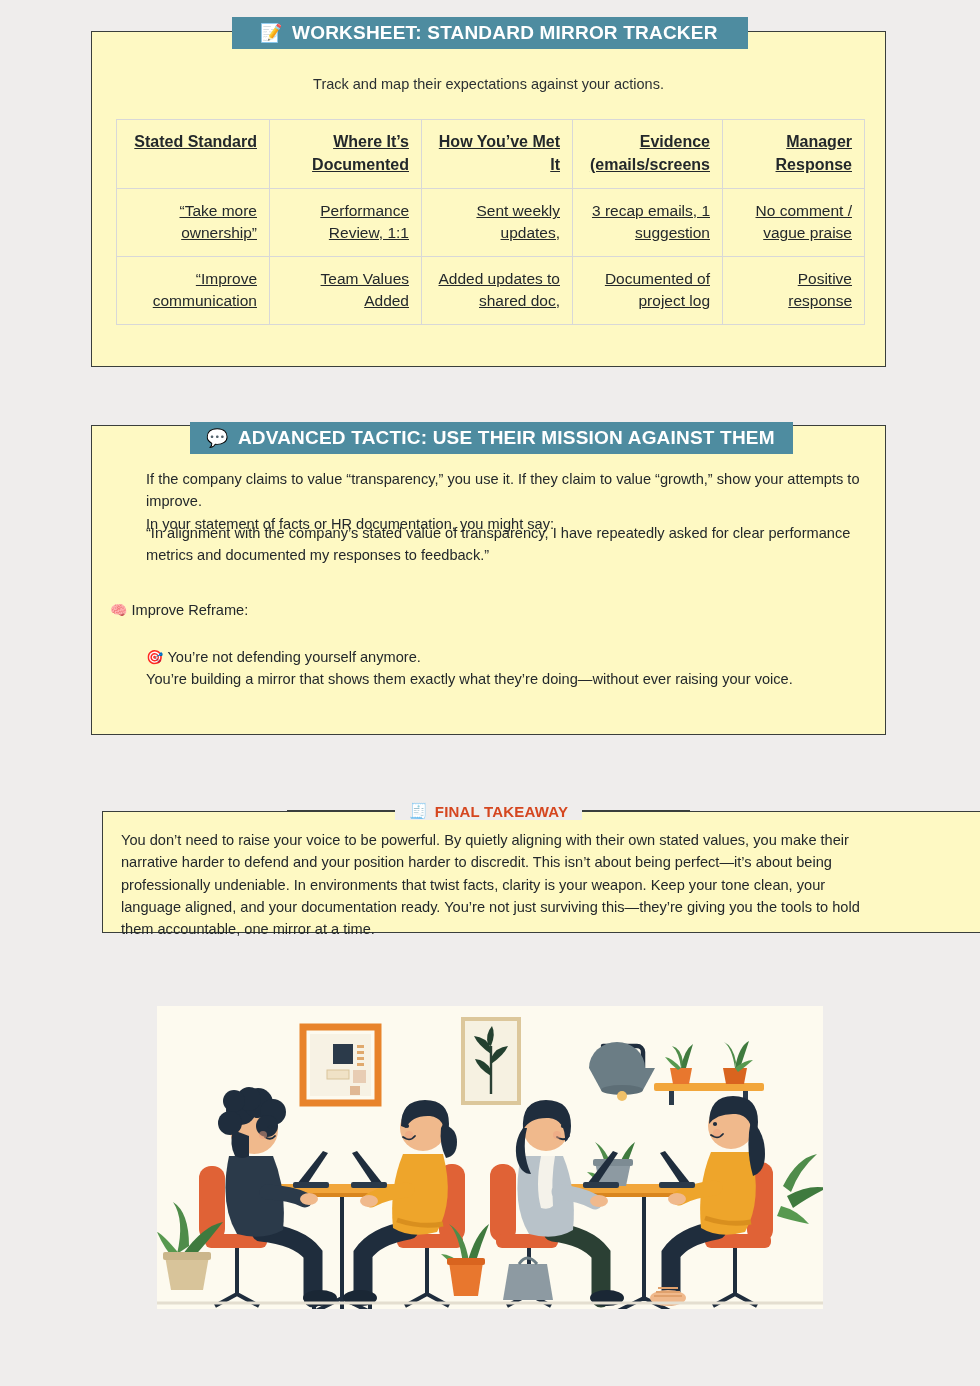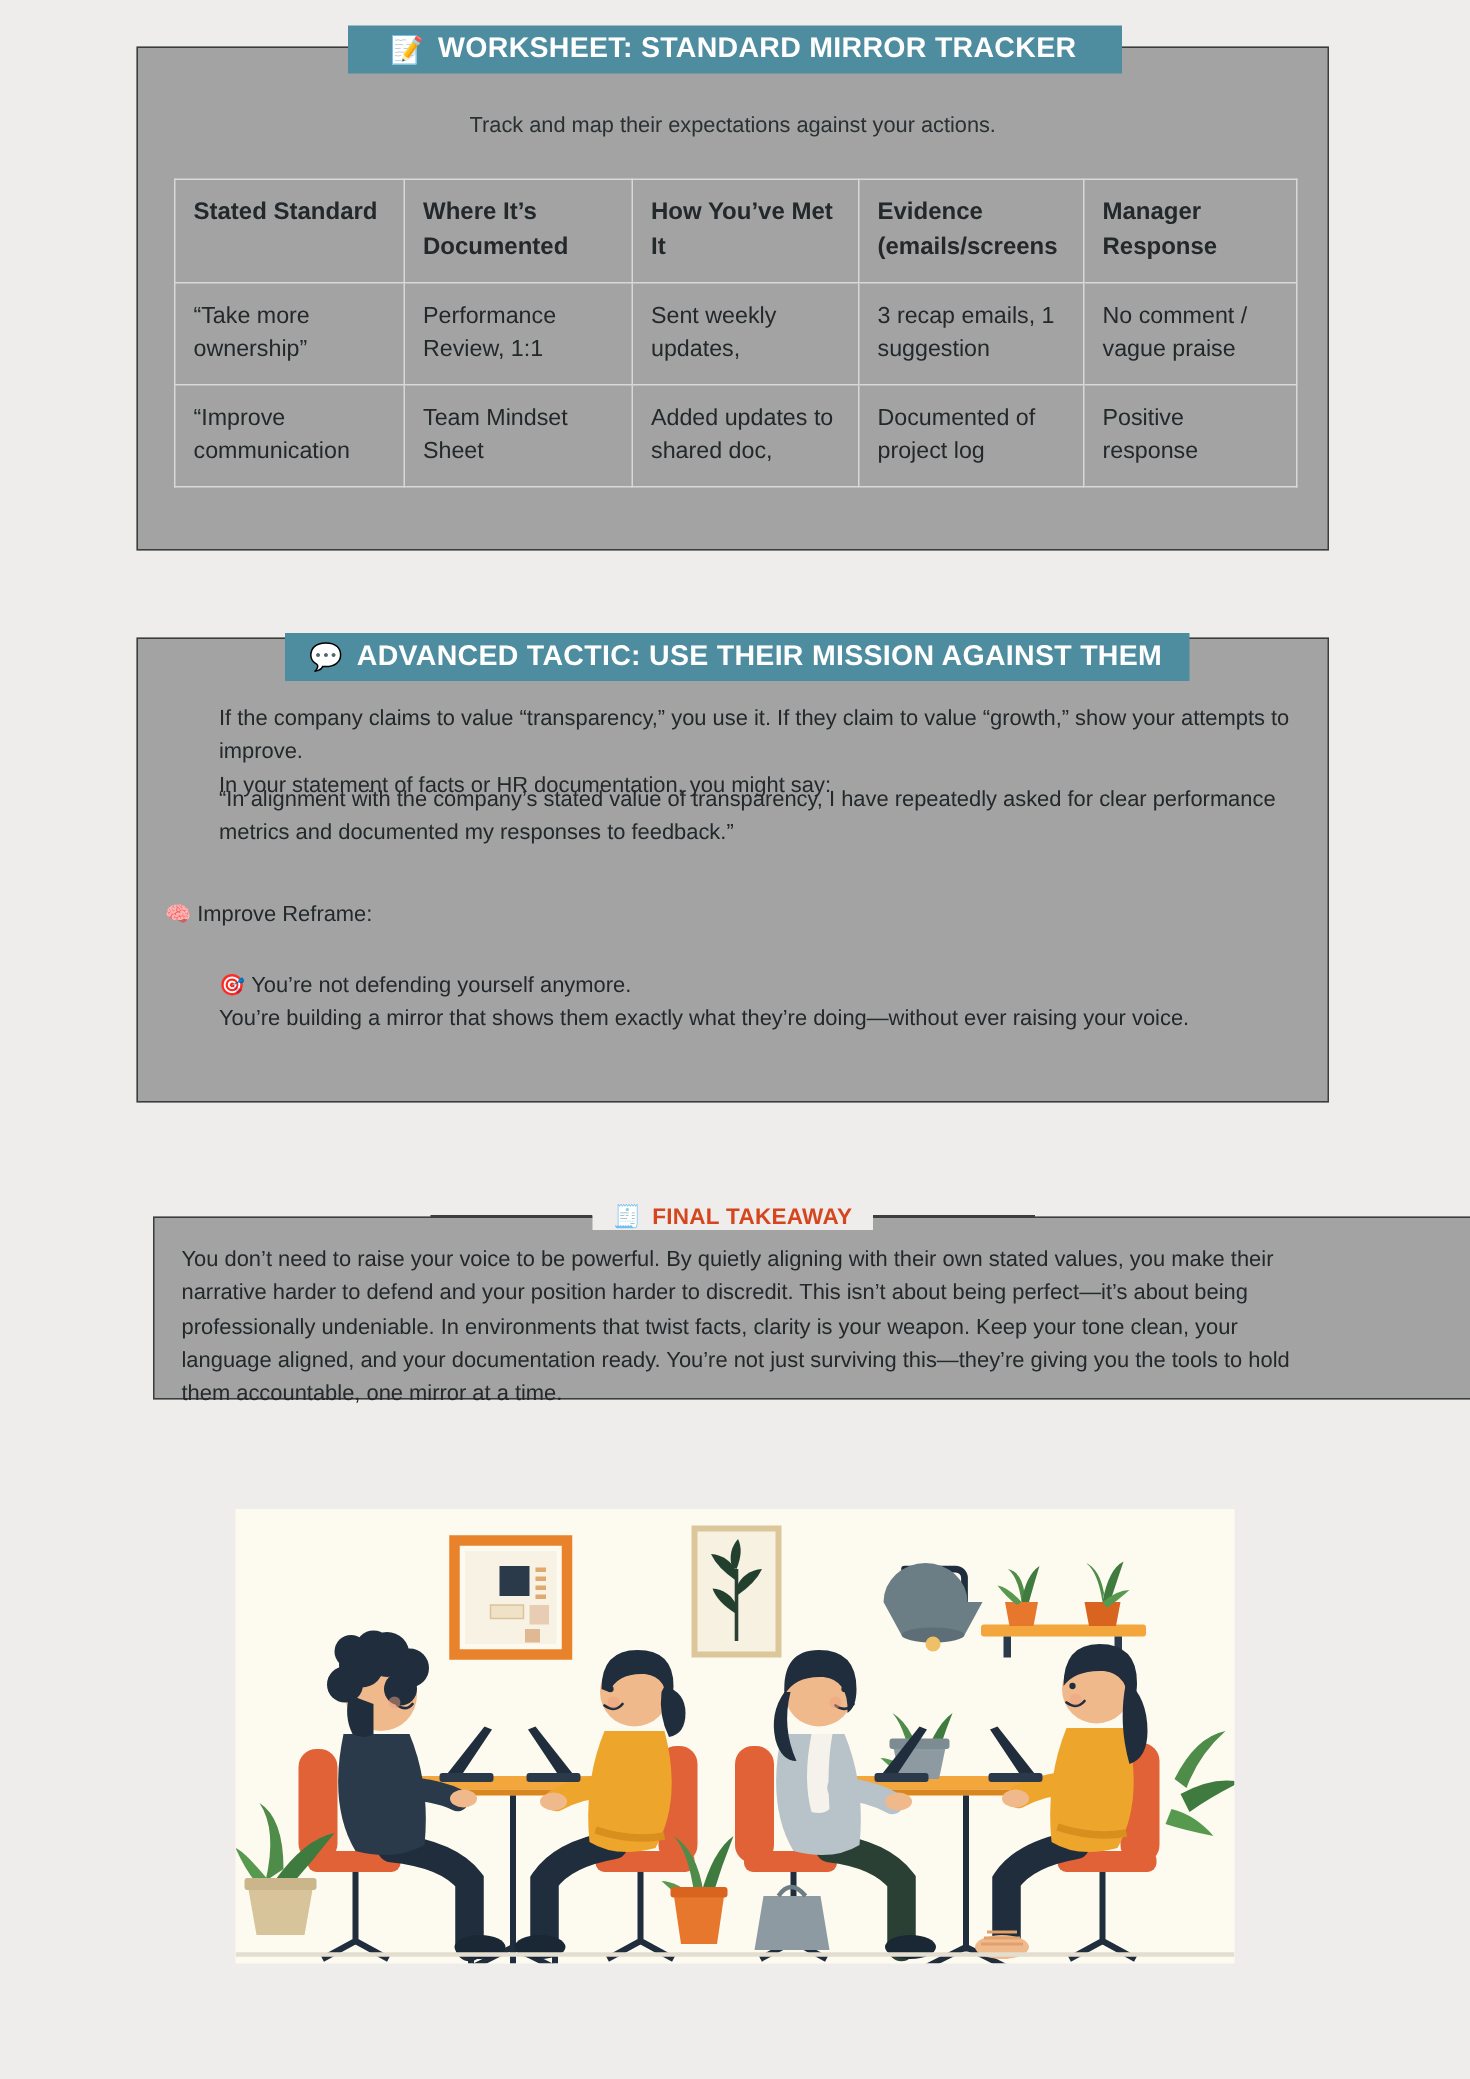--- a/index.html
+++ b/index.html
@@ -12,21 +12,21 @@
     height: 1386px;
     font-family: "Liberation Sans", sans-serif;
     color: #23282b;
     position: relative;
     overflow: hidden;
   }
 
   
   .card {
     position: absolute;
-    background: #a3a3a3;
+    background: #fef9c3;
     border: 1.5px solid #3a3f3c;
     box-sizing: border-box;
   }
 
   
   .banner {
     position: absolute;
     background: #4e8ca0;
     color: #ffffff;
     font-weight: bold;
@@ -78,21 +78,22 @@
     width: 748px;
     border-collapse: collapse;
     table-layout: fixed;
   }
   table.tracker td, table.tracker th {
     border: 1px solid #d8d8d8;
     padding: 11px 12px 12px 12px;
     vertical-align: middle;
     font-size: 15.5px;
     line-height: 1.42;
-    text-align: left;
+    text-align: right;
+    text-decoration: underline;
   }
   table.tracker th {
     font-weight: bold;
     font-size: 16px;
     vertical-align: top;
   }
   table.tracker tr { height: 57px; }
   table.tracker tr.head-row { height: 62px; }
   col.c1 { width: 153px; }
   col.c2 { width: 152px; }
@@ -216,21 +217,21 @@
     <tbody>
       <tr>
         <td>“Take more ownership”</td>
         <td>Performance Review, 1:1</td>
         <td>Sent weekly updates,</td>
         <td>3 recap emails, 1 suggestion</td>
         <td>No comment / vague praise</td>
       </tr>
       <tr>
         <td>“Improve communication</td>
-        <td>Team Mindset Sheet</td>
+        <td>Team Values Added</td>
         <td>Added updates to shared doc,</td>
         <td>Documented of project log</td>
         <td>Positive response</td>
       </tr>
     </tbody>
   </table>
 </div>
 
 <div class="banner" id="worksheet-banner">
   <span class="b-emoji">📝</span>

